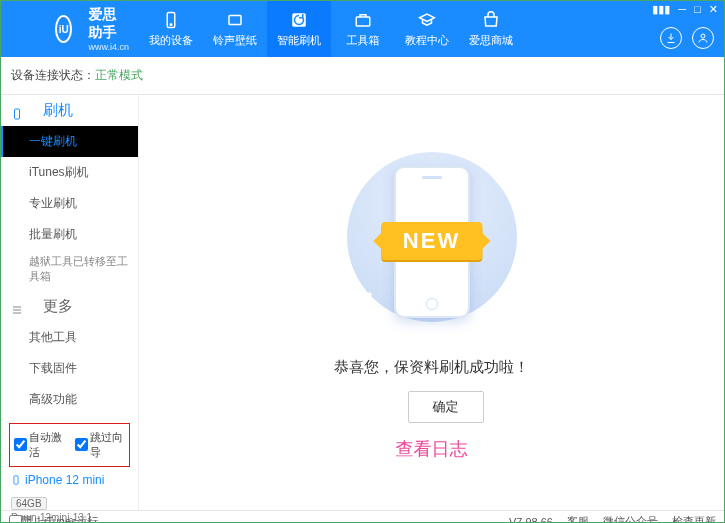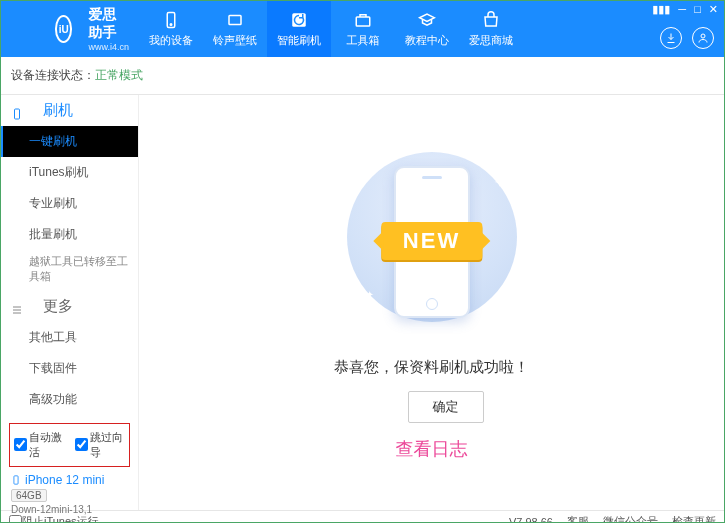--- a/index.html
+++ b/index.html
@@ -27,21 +27,21 @@
 .side-sec-head { display: flex; align-items: flex-end; gap: 20px; padding: 6px 10px; color: #1b8cff; font-size: 15px; }
 .side-sec-head.gray { color: #aaa; }
 .side-icon { width: 12px; height: 12px; }
 .side-item { padding: 7px 10px 7px 28px; color: #555; cursor: pointer; font-size: 12px; }
 .side-item.active { background: #000000; color: #1b8cff; border-left: 2px solid #1b8cff; padding-left: 26px; }
 .side-note { padding: 4px 10px 6px 28px; color: #888; font-size: 11px; line-height: 1.4; }
 .side-opts { margin-top: auto; border: 1px solid #d62020; margin: 8px 8px 4px 8px; padding: 6px 4px; display: flex; gap: 11px; font-size: 11px; }
 .side-opts label { display: flex; align-items: center; gap: 2px; color: #444; }
 .device-block { padding: 2px 10px 6px 10px; }
 .device-name { color: #1b8cff; font-size: 12px; display: flex; align-items: center; gap: 4px; }
-.device-tag { display: inline-block; border: 1px solid #ccc; background: #f4f4f4; border-radius: 2px; padding: 0 4px; font-size: 10px; color: #666; margin-top: 2px; text-align: right; }
+.device-tag { display: inline-block; border: 1px solid #ccc; background: #f4f4f4; border-radius: 2px; padding: 0 4px; font-size: 10px; color: #666; margin-top: 10px; text-align: right; }
 .device-sub { font-size: 10px; color: #777; margin-top: 2px; }
 .main { flex: 1; display: flex; flex-direction: column; align-items: center; justify-content: center; gap: 14px; }
 .phone-illus { width: 240px; height: 200px; position: relative; }
 .circ-bg { position: absolute; top: 8px; left: 50%; transform: translateX(-50%); width: 170px; height: 170px; border-radius: 50%; background: radial-gradient(circle at 50% 30%, #e6eefc 0%, #d3e2f8 60%, #c5d8f3 100%); }
 .phone { position: absolute; top: 22px; left: 50%; transform: translateX(-50%); width: 76px; height: 152px; background: #fff; border-radius: 10px; border: 2px solid #dce6f5; box-shadow: 0 4px 12px rgba(80,120,200,0.25); }
 .phone-top { position: absolute; top: 8px; left: 50%; transform: translateX(-50%); width: 20px; height: 3px; background: #cfe0f8; border-radius: 2px; }
 .phone-home { position: absolute; bottom: 6px; left: 50%; transform: translateX(-50%); width: 12px; height: 12px; border: 1.5px solid #cfe0f8; border-radius: 50%; }
 .ribbon { position: absolute; top: 78px; left: 50%; transform: translateX(-50%); background: #ffc022; color: #fff; font-weight: bold; font-size: 22px; letter-spacing: 2px; padding: 6px 22px; border-radius: 4px; box-shadow: 0 2px 0 #e0a010; }
 .ribbon::before, .ribbon::after { content: ""; position: absolute; top: 50%; width: 0; height: 0; border: 10px solid transparent; }
 .ribbon::before { right: 100%; border-right-color: #ffc022; margin-right: -2px; transform: translateY(-50%); }

